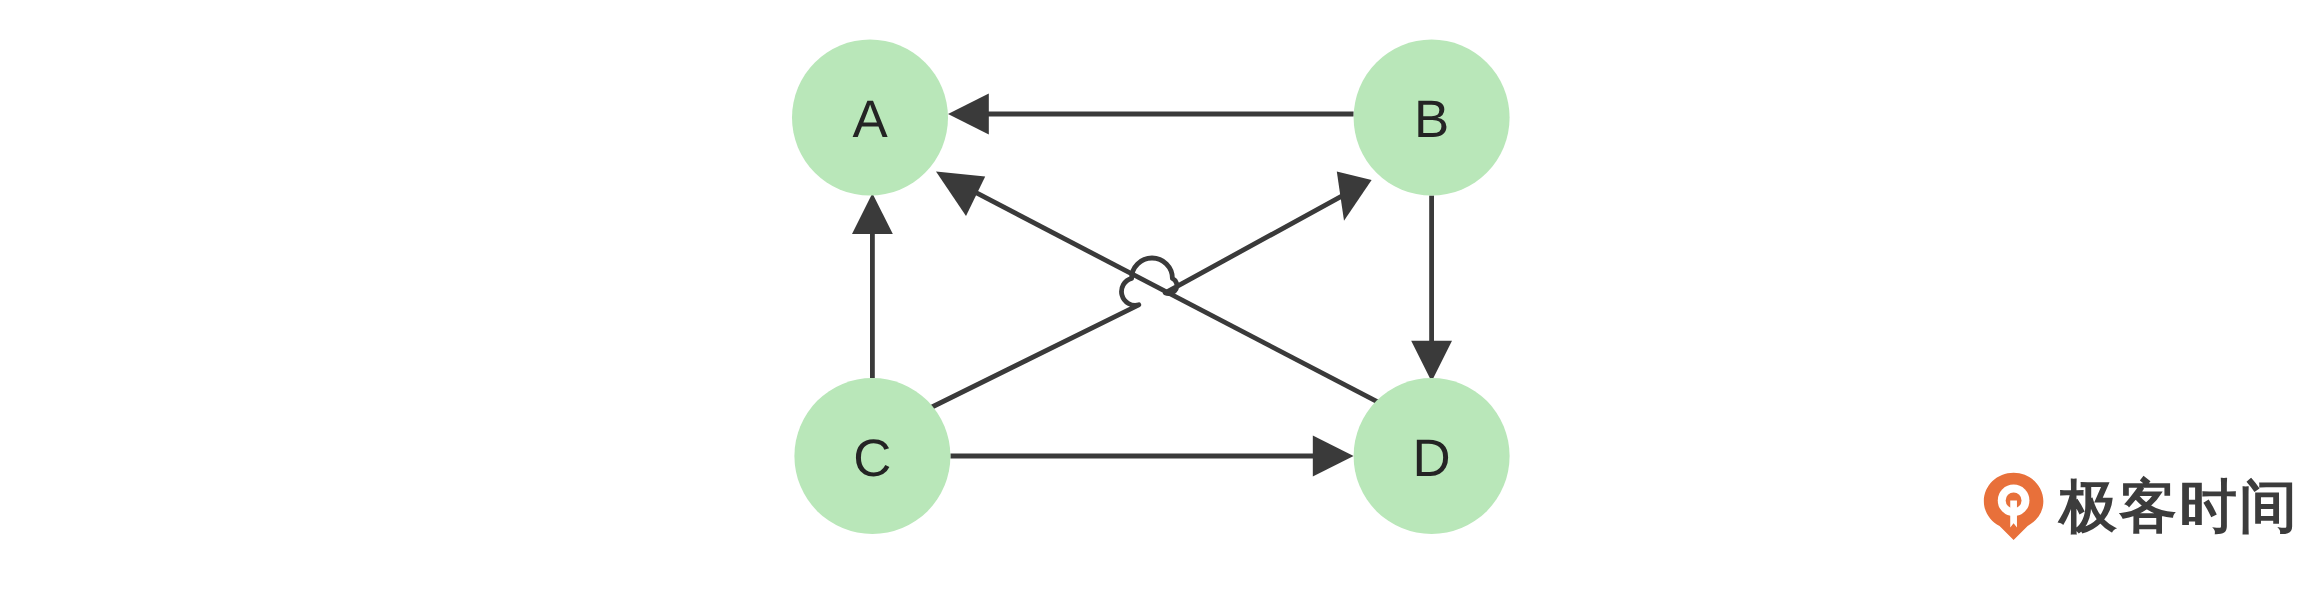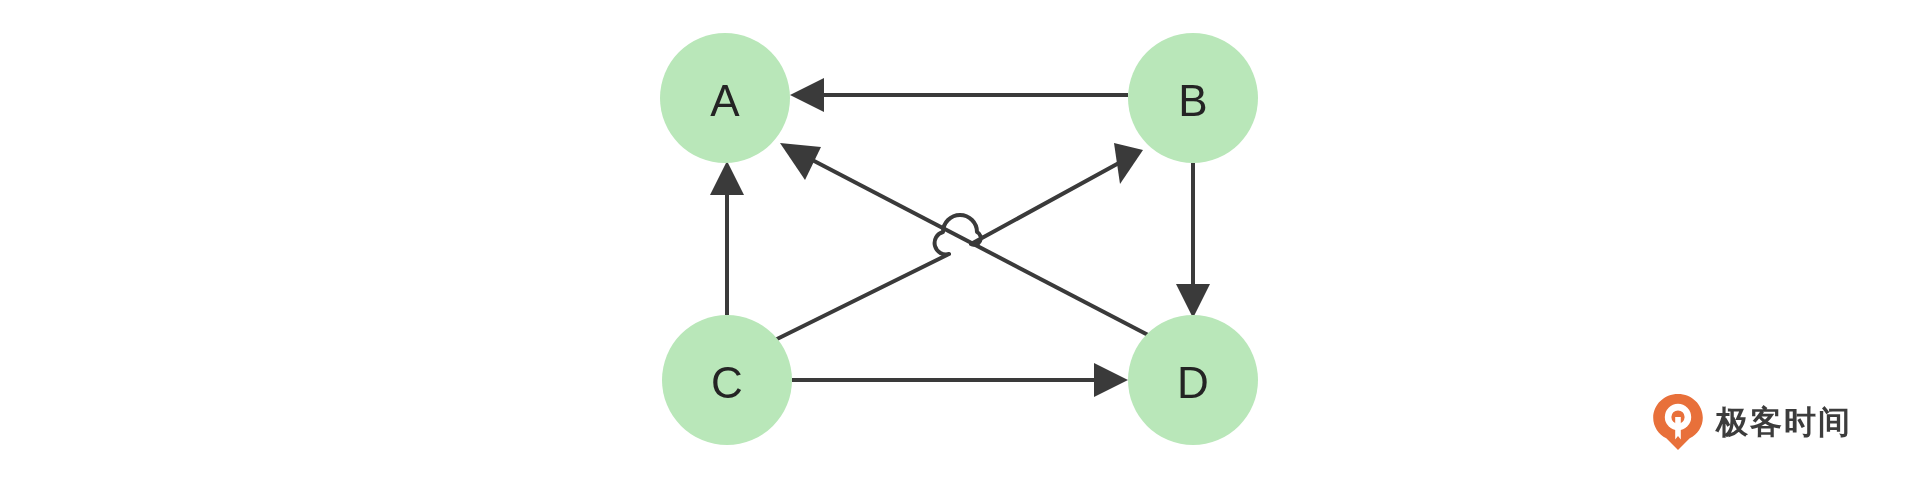--- a/index.html
+++ b/index.html
@@ -59,21 +59,21 @@
     gap: 12px;
     height: 60px;
   }
   #brand-logo .logo-mark {
     width: 52px;
     height: 58px;
     flex: 0 0 auto;
   }
   #brand-logo .logo-wordmark {
     font-family: "DejaVu Sans", "Liberation Sans", sans-serif;
-    font-size: 32px;
+    font-size: 48px;
     font-weight: 700;
     color: #3c3c3c;
     letter-spacing: 2px;
     line-height: 1;
     white-space: nowrap;
   }
 </style>
 </head>
 <body>
 

